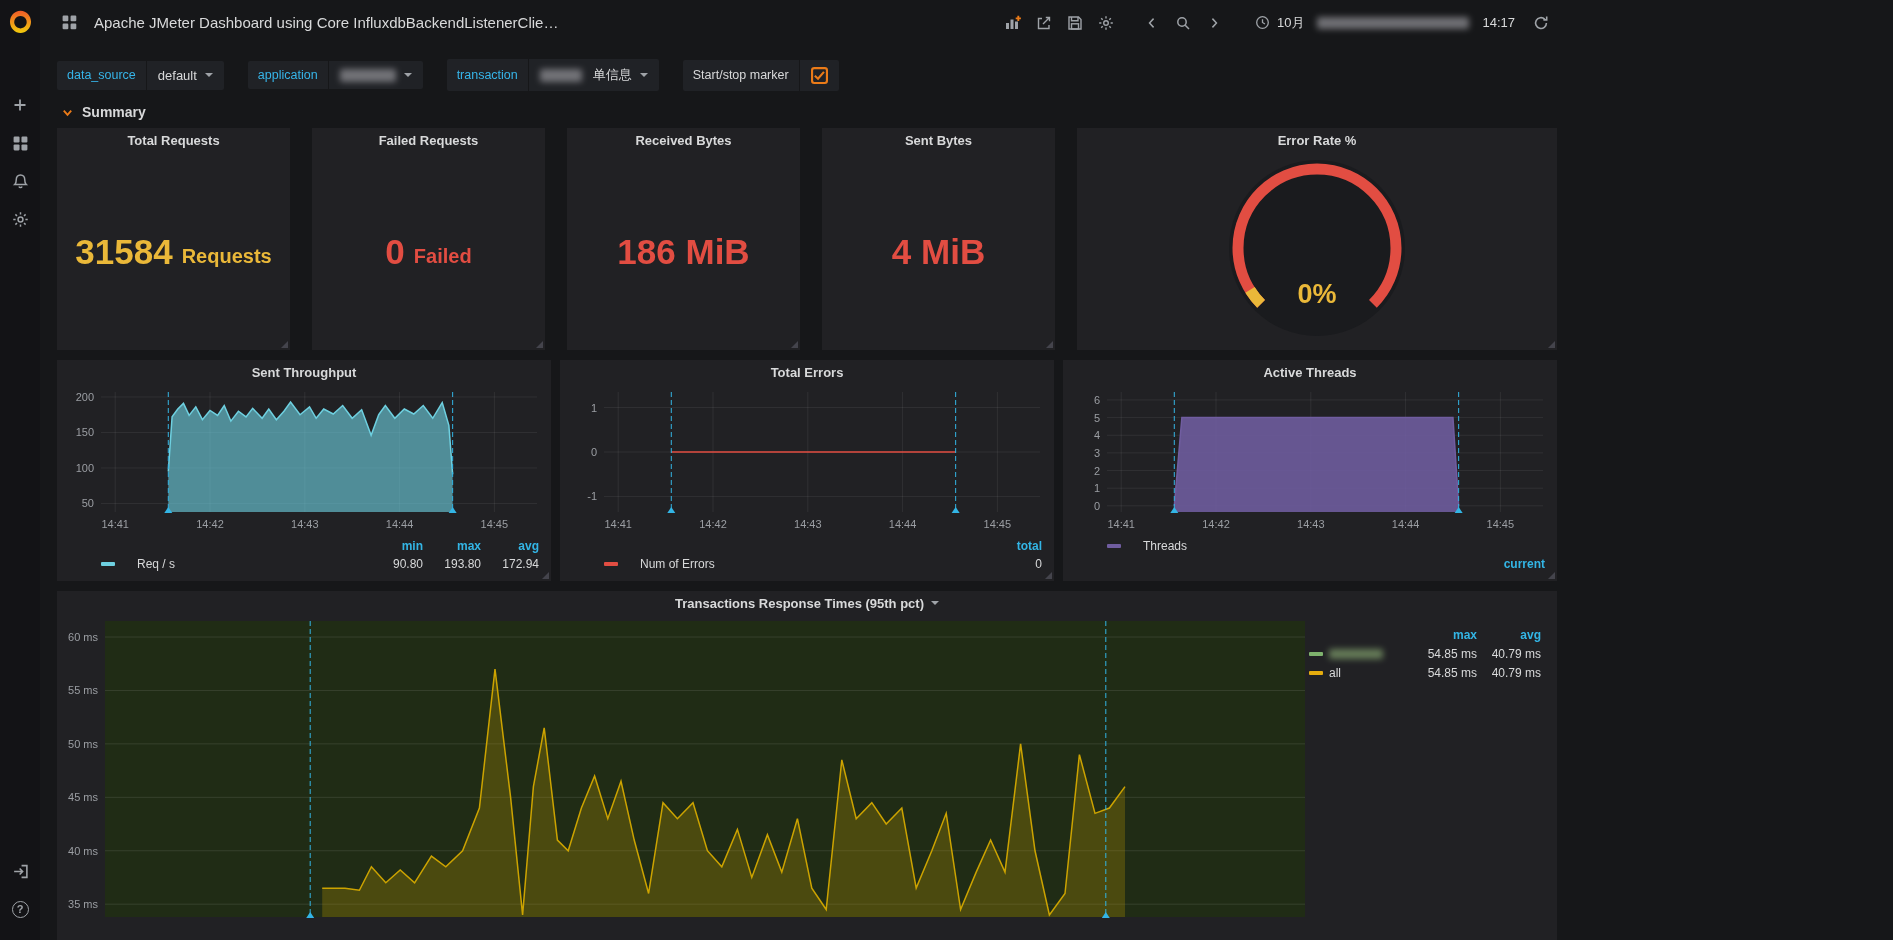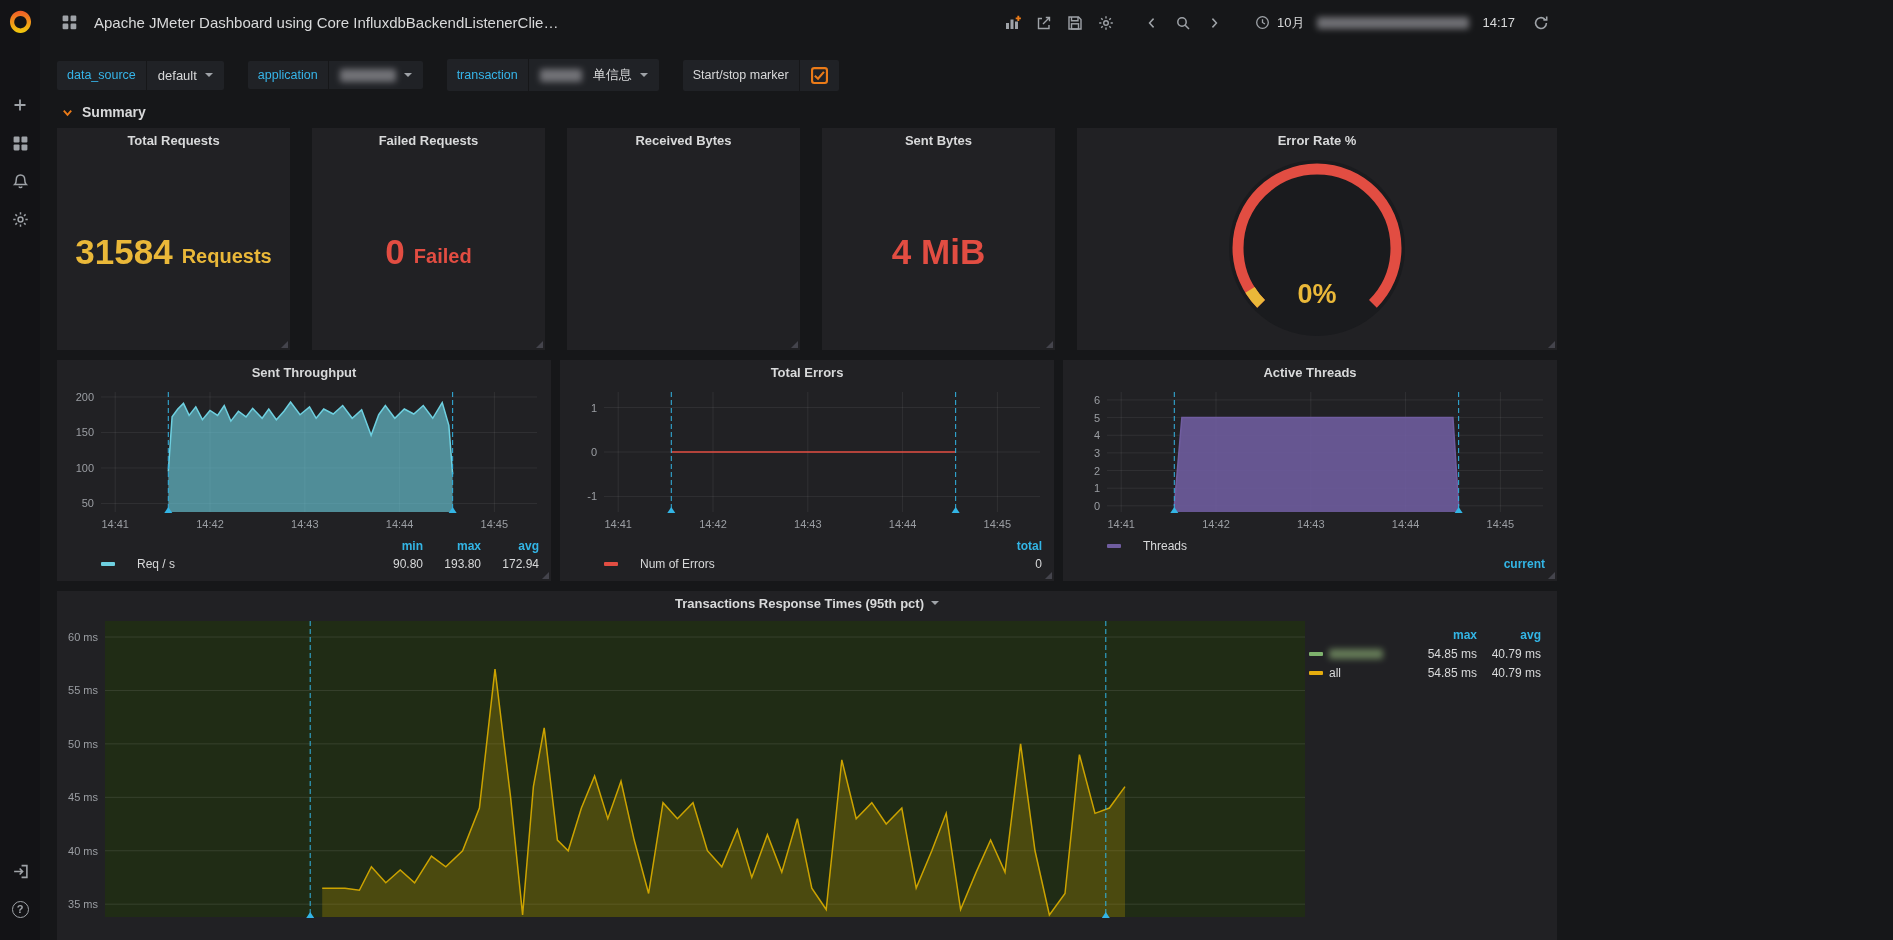--- a/index.html
+++ b/index.html
@@ -249,20 +249,23 @@
     <div class="panel">
       <div class="p-title">Failed Requests</div>
       <div class="stat-body">
         <span class="stat-value" style="color: rgb(226, 77, 66);">0</span>
         <span class="stat-unit" style="color: rgb(226, 77, 66);">Failed</span>
       </div>
       <div class="rsz"></div>
     </div>
     <div class="panel">
       <div class="p-title">Received Bytes</div>
+      <div class="stat-body">
+        <span class="stat-value" style="color: rgb(226, 77, 66);">186 MiB</span>
+      </div>
       <div class="rsz"></div>
     </div>
     <div class="panel">
       <div class="p-title">Sent Bytes</div>
       <div class="stat-body">
         <span class="stat-value" style="color: rgb(226, 77, 66);">4 MiB</span>
       </div>
       <div class="rsz"></div>
     </div>
     <div class="panel">

